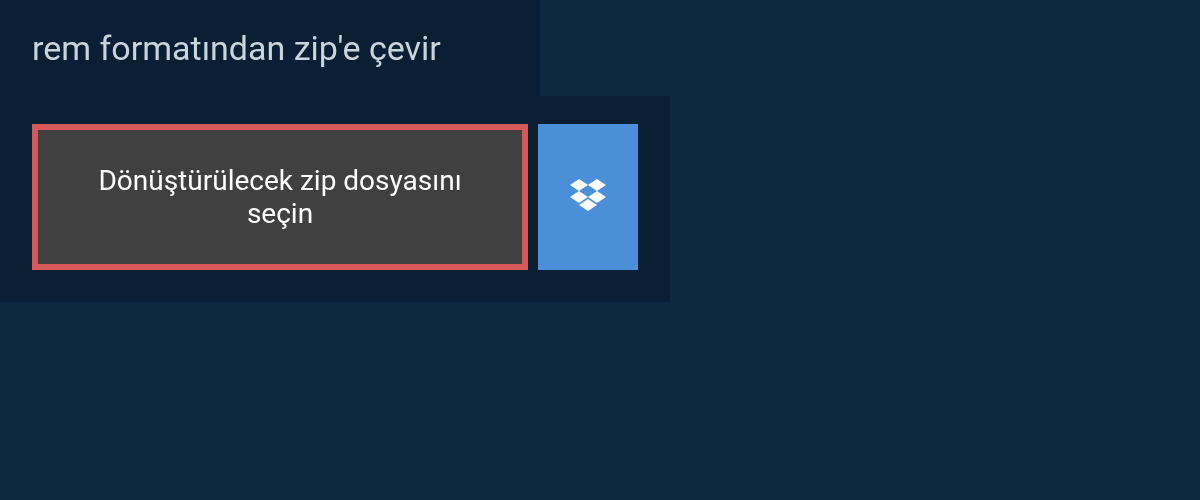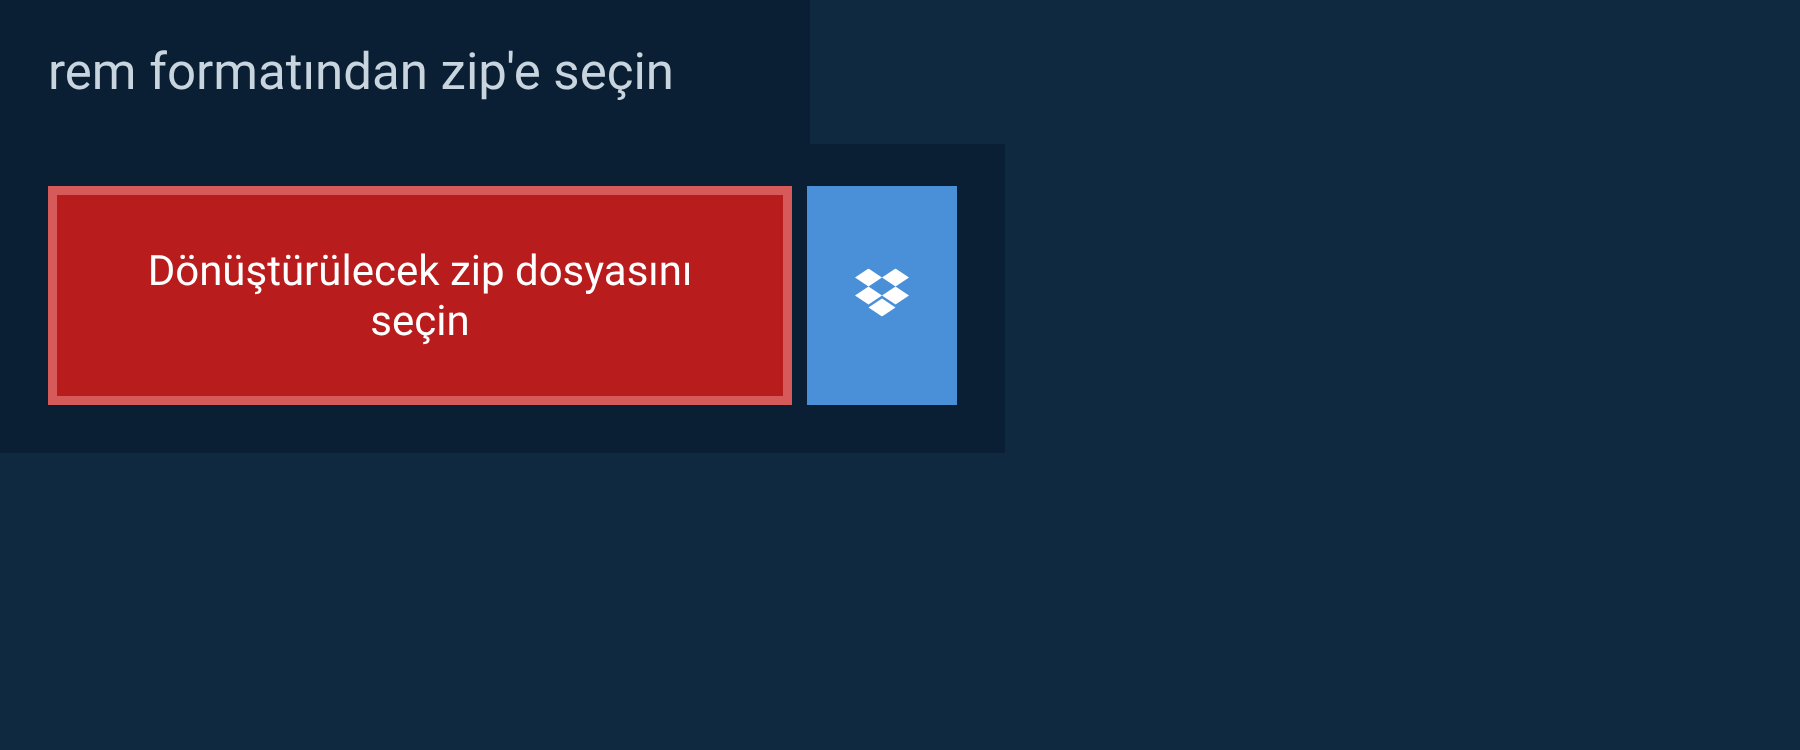--- a/index.html
+++ b/index.html
@@ -27,21 +27,21 @@
     }
     .content-panel {
       background: #0a1f33;
       padding: 28px 32px 32px 32px;
       width: 670px;
       display: flex;
       gap: 10px;
       align-items: stretch;
     }
     .select-file-button {
-      background: #b91c1c;
+      background: #404040;
       border: 6px solid #d65a5a;
       color: #ffffff;
       font-size: 28px;
       font-weight: 400;
       padding: 34px 30px;
       cursor: pointer;
       flex: 1;
       text-align: center;
       font-family: inherit;
     }
@@ -56,21 +56,21 @@
     .dropbox-icon {
       color: #ffffff;
     }
   </style>
 </head>
 <body>
 
 
 
 <div class="header-tab">
-  <h1 class="header-title">rem formatından zip'e seçin</h1>
+  <h1 class="header-title">rem formatından zip'e çevir</h1>
 </div>
 
 <div class="content-panel">
   <button class="select-file-button">Dönüştürülecek zip dosyasını seçin</button>
   <div class="dropbox-button">
     <span class="dropbox-icon">
       <svg width="36" height="32" viewBox="0 0 36 32" fill="currentColor">
         <path d="M9 0 L18 6 L9 12 L0 6 Z"></path>
         <path d="M27 0 L36 6 L27 12 L18 6 Z"></path>
         <path d="M9 12 L18 18 L9 24 L0 18 Z"></path>

